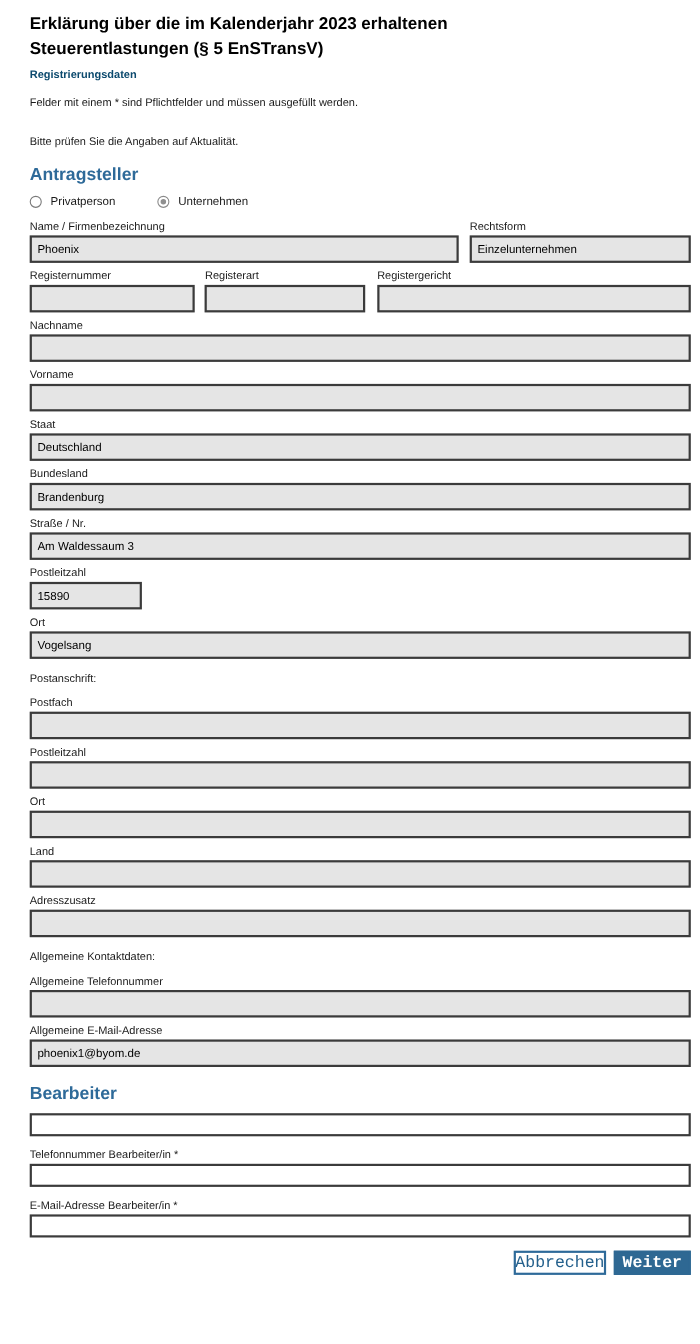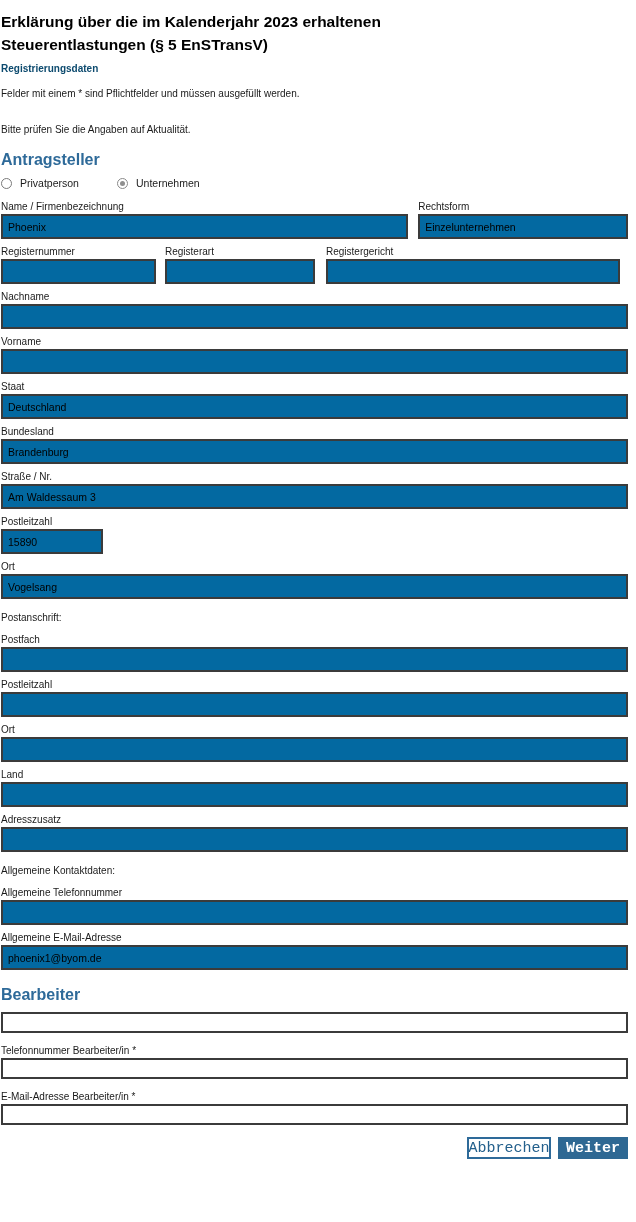--- a/index.html
+++ b/index.html
@@ -1,21 +1,21 @@
 <!DOCTYPE html>
 <html><head>
 <meta charset="utf-8">
 <style>
   * { margin:0; padding:0; box-sizing:border-box; }
   html,body { background:#fff; }
   body {
     width:636px; height:1222px; overflow:hidden;
     font-family:"Liberation Sans", sans-serif; color:#1a1a1a;
   }
-  .container { padding:10px 8px 0 1px; }
+  .container { padding:10px 8px 0 27px; }
 
   .title { font-size:15.5px; font-weight:bold; line-height:23px; color:#000; }
   .subtitle { font-size:10px; font-weight:bold; margin-top:7px; color:#0c4a6e; }
   .note { font-size:10px; line-height:12px; }
   .note-required { margin-top:14px; }
   .note-check { margin-top:24px; }
 
   .sec-heading { font-size:16px; font-weight:bold; color:#2e6a99; }
   .sec-antragsteller { margin-top:15px; }
   .sec-bearbeiter { margin-top:16px; margin-bottom:8px; }
@@ -35,21 +35,21 @@
   .radio-group + .radio-group { margin-left:38px; }
 
   .form { margin-top:11px; }
   .fg { margin-bottom:7px; }
   .fg label { display:block; font-size:10px; line-height:11px; margin-bottom:2px; }
   .inp {
     display:block; width:100%; height:25px; border:2px solid #3b3b3b;
     background:#fff; font-family:"Liberation Sans", sans-serif; font-size:10.5px;
     color:#000; padding:0 5px; outline:none;
   }
-  .inp.ro { background:#0369a1; }
+  .inp.ro { background:#e5e5e5; }
   .inp.short { width:102px; }
   .inp.slim { height:21px; }
 
   .row { display:flex; }
   .row .fg { margin-bottom:7px; }
   .col-name { width:456px; }
   .col-rechtsform { width:235px; margin-left:10px; }
   .col-regnr { width:155px; }
   .col-regart { width:150px; margin-left:9px; }
   .col-reggericht { width:294px; margin-left:11px; }

